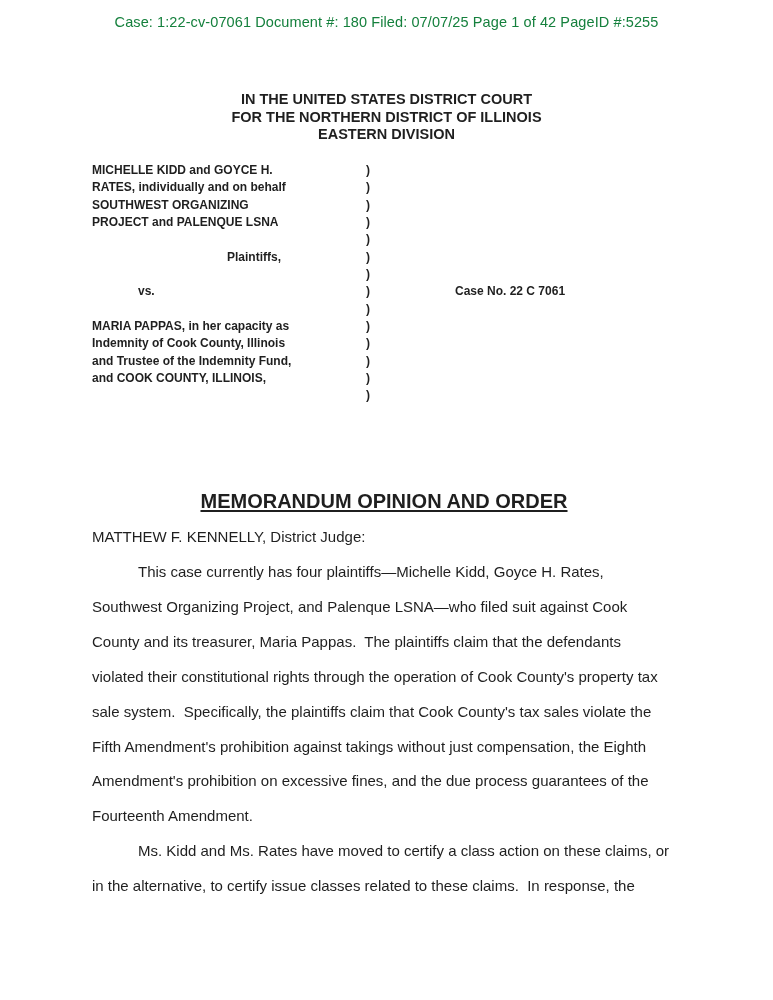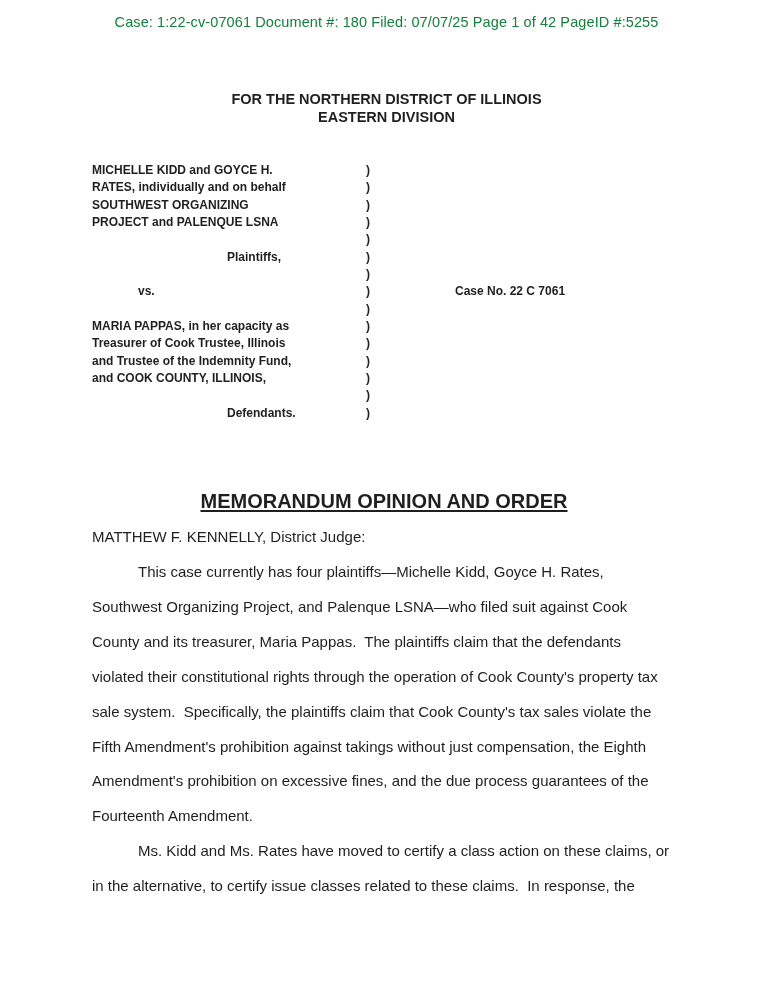--- a/index.html
+++ b/index.html
@@ -93,20 +93,21 @@
   }
 </style>
 </head>
 <body>
 
 <div class="page">
 
   <div class="ecf-header">Case: 1:22-cv-07061 Document #: 180 Filed: 07/07/25 Page 1 of 42 PageID #:5255</div>
 
   <div class="court-title">
+    <div>IN THE UNITED STATES DISTRICT COURT</div>
     <div>FOR THE NORTHERN DISTRICT OF ILLINOIS</div>
     <div>EASTERN DIVISION</div>
   </div>
 
   <div class="caption">
     <div class="cap-row">
       <span class="cap-text">MICHELLE KIDD and GOYCE H.</span><span class="cap-paren">)</span>
     </div>
     <div class="cap-row">
       <span class="cap-text">RATES, individually and on behalf</span><span class="cap-paren">)</span>
@@ -129,33 +130,30 @@
     <div class="cap-row">
       <span class="cap-text indent-vs">vs.</span><span class="cap-paren">)</span><span class="case-number">Case No. 22 C 7061</span>
     </div>
     <div class="cap-row">
       <span class="cap-text"></span><span class="cap-paren">)</span>
     </div>
     <div class="cap-row">
       <span class="cap-text">MARIA PAPPAS, in her capacity as</span><span class="cap-paren">)</span>
     </div>
     <div class="cap-row">
-      <span class="cap-text">Treasurer of Cook Trustee, Illinois</span><span class="cap-paren">)</span>
+      <span class="cap-text">Indemnity of Cook County, Illinois</span><span class="cap-paren">)</span>
     </div>
     <div class="cap-row">
       <span class="cap-text">and Trustee of the Indemnity Fund,</span><span class="cap-paren">)</span>
     </div>
     <div class="cap-row">
       <span class="cap-text">and COOK COUNTY, ILLINOIS,</span><span class="cap-paren">)</span>
     </div>
     <div class="cap-row">
       <span class="cap-text"></span><span class="cap-paren">)</span>
-    </div>
-    <div class="cap-row">
-      <span class="cap-text indent-party">Defendants.</span><span class="cap-paren">)</span>
     </div>
   </div>
 
   <div class="opinion">
     <div class="opinion-title"><span>MEMORANDUM OPINION AND ORDER</span></div>
     <div class="judge-line">MATTHEW F. KENNELLY, District Judge:</div>
     <p class="body-para">This case currently has four plaintiffs—Michelle Kidd, Goyce H. Rates, Southwest Organizing Project, and Palenque LSNA—who filed suit against Cook County and its treasurer, Maria Pappas.  The plaintiffs claim that the defendants violated their constitutional rights through the operation of Cook County's property tax sale system.  Specifically, the plaintiffs claim that Cook County's tax sales violate the Fifth Amendment's prohibition against takings without just compensation, the Eighth Amendment's prohibition on excessive fines, and the due process guarantees of the Fourteenth Amendment.</p>
     <p class="body-para">Ms. Kidd and Ms. Rates have moved to certify a class action on these claims, or in the alternative, to certify issue classes related to these claims.  In response, the</p>
   </div>
 

